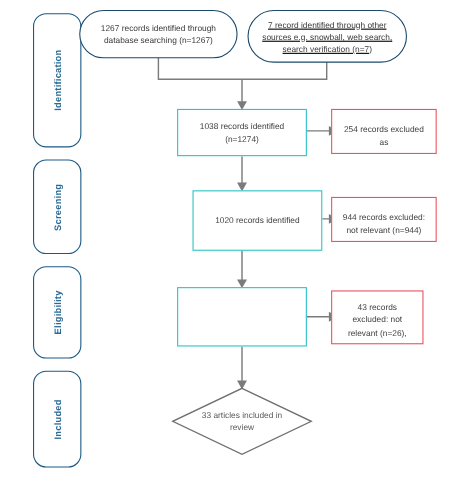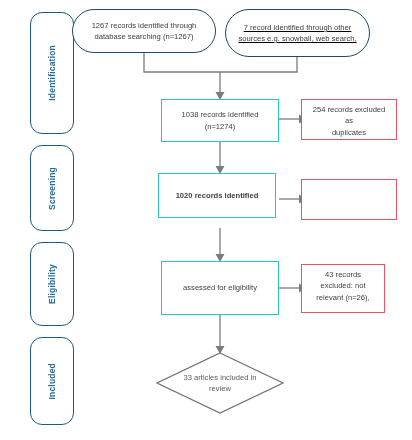--- a/index.html
+++ b/index.html
@@ -80,21 +80,21 @@
     color: #3f3f3f;
   }
 
   
   .excl-box {
     position: absolute;
     box-sizing: border-box;
     border: 1.6px solid #e8555f;
     background: #ffffff;
     display: flex;
-    align-items: flex-start;
+    align-items: flex-end;
     justify-content: center;
     text-align: center;
     padding: 4px 6px;
   }
   .excl-box .txt {
     font-size: 7.6px;
     line-height: 1.5;
     color: #3f3f3f;
   }
 
@@ -197,51 +197,52 @@
     <div class="txt">
       <div>1267 records identified through</div>
       <div>database searching (n=1267)</div>
     </div>
   </div>
 
   <div class="ellipse-node" style="left:225px; top:9px; width:145px; height:48px;text-decoration:underline;">
     <div class="txt">
       <div>7 record identified through other</div>
       <div>sources e.g. snowball, web search,</div>
+      <div>search verification (n=7)</div>
     </div>
   </div>
 
   <div class="flow-box" style="left:161px; top:99px; width:118px; height:43px;">
     <div class="txt">
       <div>1038 records identified</div>
       <div>(n=1274)</div>
     </div>
   </div>
 
-  <div class="flow-box" style="left:158px; top:173px; width:118px; height:45px;font-weight:bold;">
+  <div class="flow-box" style="left:175px; top:173px; width:118px; height:55px;">
     <div class="txt">
       <div>1020  records identified</div>
     </div>
   </div>
 
   <div class="flow-box" style="left:161px; top:261px; width:118px; height:54px;">
     <div class="txt">
-      <div>assessed for eligibility</div>
     </div>
   </div>
 
   <div class="excl-box" style="left:301px; top:99px; width:96px; height:41px;">
     <div class="txt">
       <div>254 records excluded as</div>
-      <div>duplicates</div>
     </div>
   </div>
 
   <div class="excl-box" style="left:301px; top:179px; width:96px; height:41px;">
     <div class="txt">
+      <div>944  records excluded:</div>
+      <div>not relevant (n=944)</div>
     </div>
   </div>
 
   <div class="excl-box" style="left:301px; top:264px; width:84px; height:49px;">
     <div class="txt">
       <div>43 records excluded: not</div>
       <div>relevant (n=26),</div>
     </div>
   </div>
 

